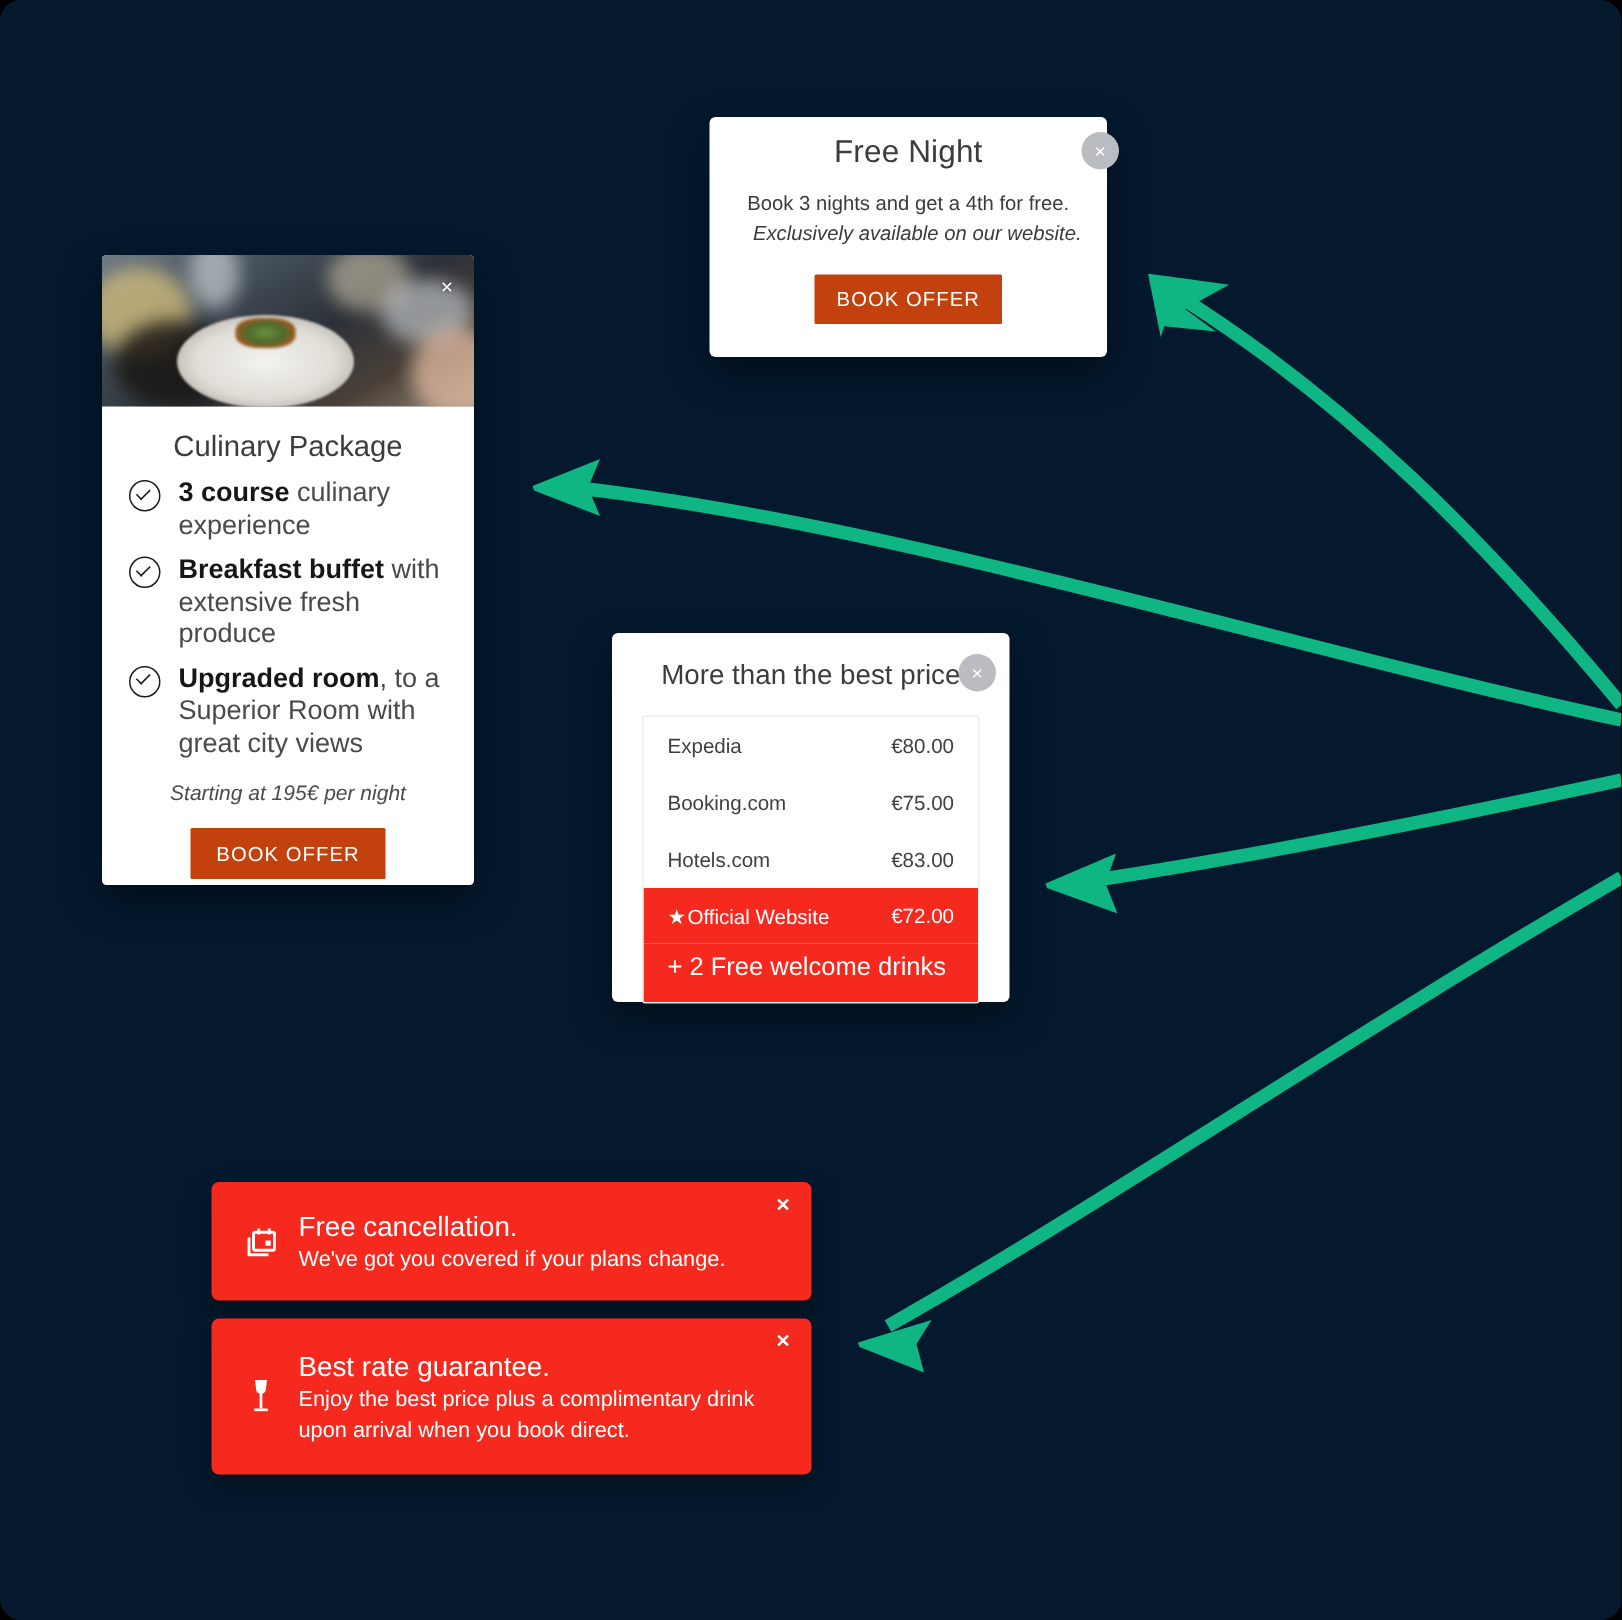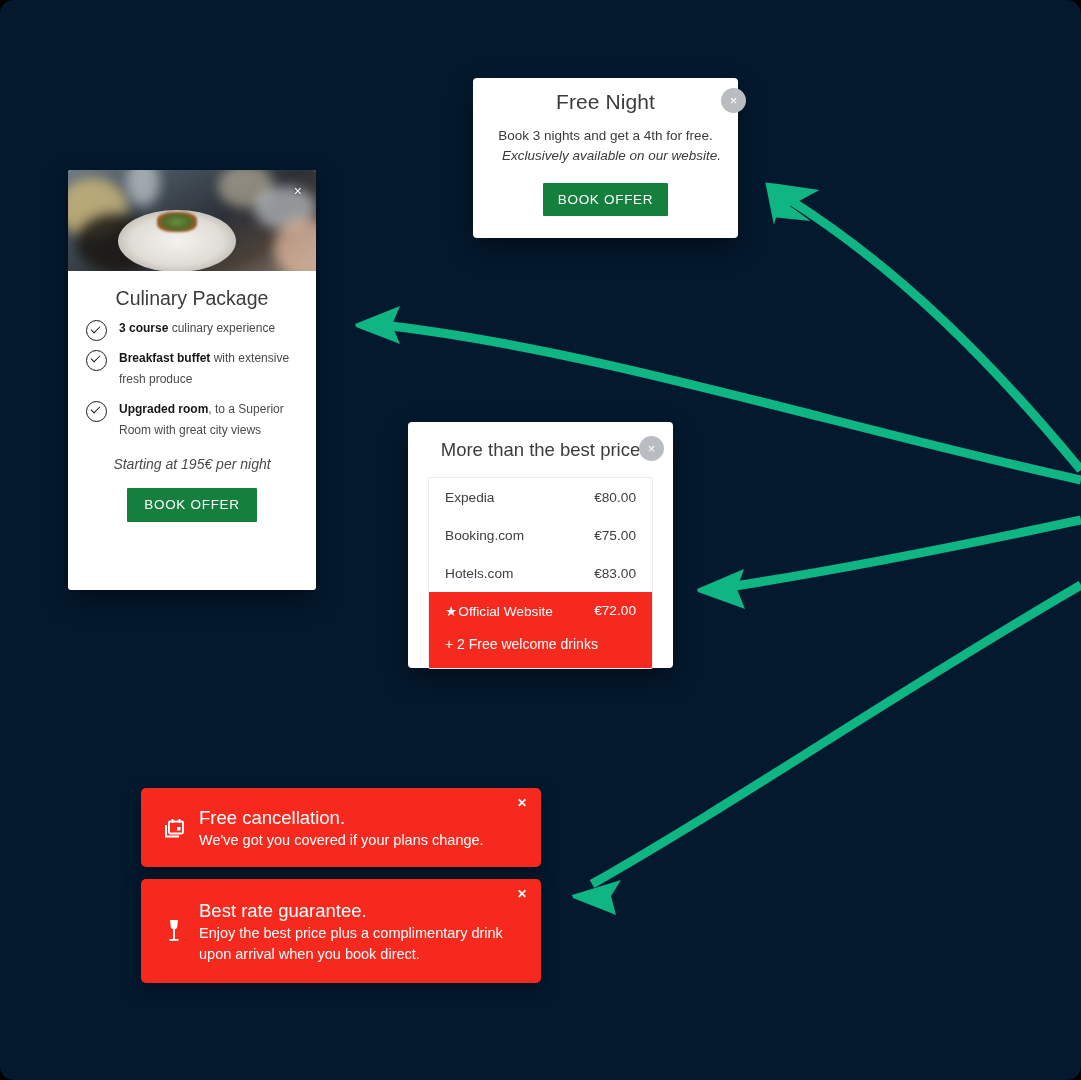--- a/index.html
+++ b/index.html
@@ -71,21 +71,21 @@
     font-size: 13px;
     line-height: 25px;
     text-align: center;
     cursor: pointer;
   }
   #free-night .close-circle { right: -8px; top: 10px; }
 
   .btn-red {
     display: block;
     margin: 0 auto;
-    background: #15803d;
+    background: #c2410c;
     color: #ffffff;
     border: none;
     font-family: "Liberation Sans", sans-serif;
     font-size: 13.5px;
     letter-spacing: .7px;
     cursor: pointer;
     border-radius: 1px;
   }
   #free-night .btn-red {
     margin-top: 17px;
@@ -155,21 +155,21 @@
   }
   .feature-list {
     list-style: none;
     margin: 0;
     padding: 0 14px 0 18px;
   }
   .feature-list li {
     position: relative;
     padding-left: 33px;
     margin-bottom: 8px;
-    font-size: 12px;
+    font-size: 18px;
     line-height: 21.5px;
     color: #4a4a4a;
   }
   .feature-list .check {
     position: absolute;
     left: 0;
     top: 2px;
     width: 19px;
     height: 19px;
     border: 1.6px solid #1c1c1c;
@@ -233,21 +233,21 @@
   }
   .price-row.highlight {
     background: #f5291e;
     color: #ffffff;
     height: 37px;
   }
   .price-row .star { margin-right: 1px; }
   .price-note {
     background: #f5291e;
     color: #ffffff;
-    font-size: 14px;
+    font-size: 17px;
     line-height: 21px;
     padding: 5px 16px 13px 16px;
   }
 
   
   .banner {
     position: absolute;
     background: #f5291e;
     border-radius: 5px;
     color: #ffffff;

